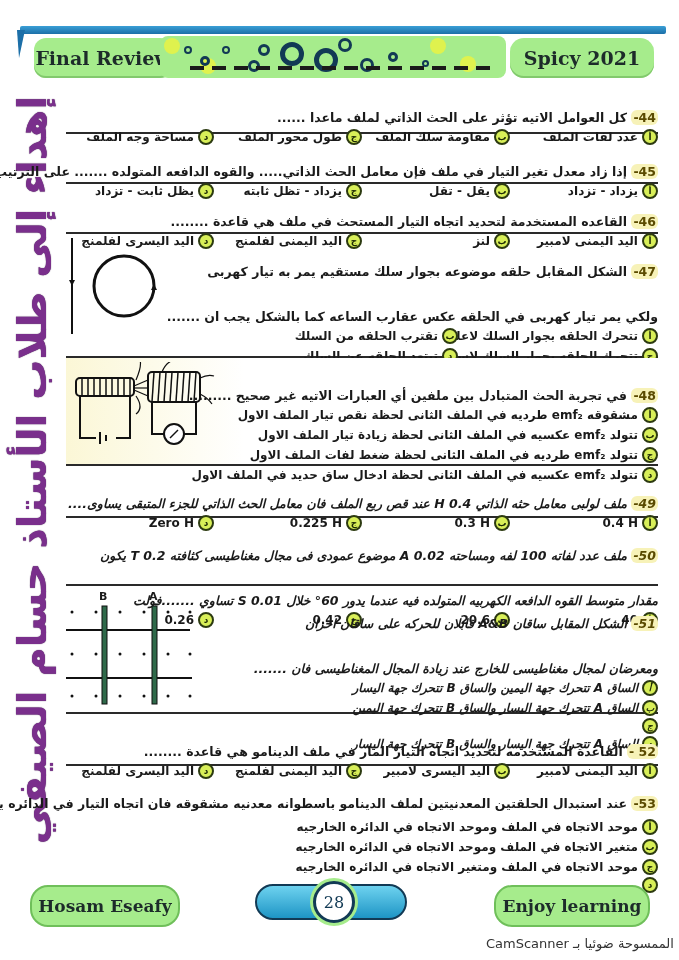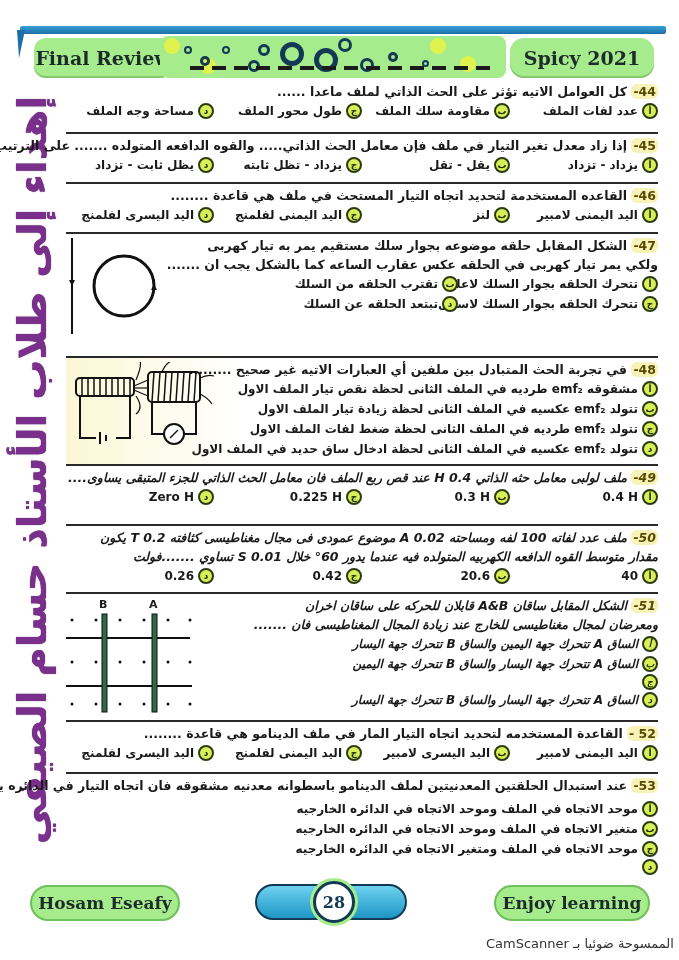--- a/index.html
+++ b/index.html
@@ -18,37 +18,37 @@
   .deco .ring { position: absolute; border-radius: 50%; border: 3px solid #123a55; }
   .deco-dash { position: absolute; left: 190px; top: 66px; width: 302px; height: 4px; background: repeating-linear-gradient(90deg, #1b1b1b 0 14px, transparent 14px 22px); }
 
   
   .side { position: absolute; left: 4px; top: 80px; width: 56px; height: 780px; }
   .side span { position: absolute; left: 50%; top: 50%; white-space: nowrap; transform: translate(-50%, -50%) rotate(-90deg); font-family: "DejaVu Sans", sans-serif; font-weight: bold; font-size: 40px; color: #7a2f8c; letter-spacing: 1px; direction: rtl; text-shadow: 0 0 1px #3a1845; }
 
   
   .content { position: absolute; left: 66px; top: 80px; width: 592px; direction: rtl; }
   .q { position: relative; border-bottom: 2px solid #2a2a2a; padding: 2px 0 4px 0; }
-  .qtext { font-size: 12.5px; font-weight: bold; line-height: 19px; white-space: nowrap; }
+  .qtext { font-size: 12.5px; font-weight: bold; line-height: 19px; white-space: nowrap; margin-top: 26px; }
   .qnum { background: #f7f2b8; border-radius: 6px; padding: 0 2px; color: #5a4a00; }
   .opts { display: flex; flex-wrap: wrap; }
   .opt { display: flex; align-items: center; gap: 4px; font-size: 12px; font-weight: bold; line-height: 20px; white-space: nowrap; }
   .badge { width: 16px; height: 16px; border-radius: 50%; background: #d8ef58; border: 2px solid #2c3a10; display: inline-flex; align-items: center; justify-content: center; font-size: 9px; font-weight: bold; color: #1d2a05; line-height: 1; flex: none; }
   .row4 .opt { width: 25%; }
   .col1 .opt { width: 100%; }
   .grid2 .opt { width: 50%; }
 
   .figure { position: absolute; direction: ltr; }
 
   
-  .foot-pill { position: absolute; top: 885px; height: 36px; background: #a6ec8c; border-radius: 18px; display: flex; align-items: center; justify-content: center; font-family: "DejaVu Serif", serif; font-weight: bold; font-size: 17px; color: #1d2b2a; border: 2px solid #6fbf5a; }
+  .foot-pill { position: absolute; top: 885px; height: 42px; background: #a6ec8c; border-radius: 18px; display: flex; align-items: center; justify-content: center; font-family: "DejaVu Serif", serif; font-weight: bold; font-size: 17px; color: #1d2b2a; border: 2px solid #6fbf5a; }
   .foot-left { left: 30px; width: 150px; }
   .foot-right { left: 494px; width: 156px; }
   .page-num { position: absolute; left: 255px; top: 884px; width: 152px; height: 36px; border-radius: 18px; background: linear-gradient(#6ed2ef, #1e95c5); border: 2px solid #123a55; }
-  .page-num .circle { position: absolute; left: 56px; top: -5px; width: 42px; height: 42px; border-radius: 50%; background: #ffffff; border: 3px solid #123a55; box-shadow: 0 0 0 3px #a6ec8c; display: flex; align-items: center; justify-content: center; font-family: "DejaVu Serif", serif; font-size: 16px; font-weight: bold; color: #123a55; }
+  .page-num .circle { position: absolute; left: 56px; top: -5px; width: 42px; height: 42px; border-radius: 50%; background: #ffffff; border: 3px solid #123a55; box-shadow: 0 0 0 3px #a6ec8c; display: flex; align-items: center; justify-content: center; font-family: "DejaVu Serif", serif; font-size: 16px; font-weight: normal; color: #123a55; }
   .scanner { position: absolute; left: 486px; top: 936px; font-size: 13px; color: #333; direction: rtl; white-space: nowrap; }
 </style>
 </head>
 <body>
 
 <div class="header">
   <div class="header-bar"></div>
   <div class="header-bar-tail"></div>
   <div class="pill left">Final Review</div>
   <div class="deco">
@@ -231,21 +231,21 @@
       <polyline points="50,76 64,76 64,34" fill="none" stroke="#111" stroke-width="2"></polyline>
       <line x1="34" y1="70" x2="34" y2="82" stroke="#111" stroke-width="2"></line>
       <line x1="40" y1="73" x2="40" y2="79" stroke="#111" stroke-width="2"></line>
       <polyline points="86,40 86,72 98,72" fill="none" stroke="#111" stroke-width="2"></polyline>
       <polyline points="118,72 130,72 130,40" fill="none" stroke="#111" stroke-width="2"></polyline>
       <circle cx="108" cy="72" r="10" fill="#fff" stroke="#111" stroke-width="2"></circle>
       <line x1="104" y1="76" x2="112" y2="68" stroke="#111" stroke-width="1.5"></line>
     </svg>
   </div>
 
-  <div class="q" style="height:60px">
+  <div class="q" style="height:52px">
     <div class="qtext" style="font-style:italic"><span class="qnum">49-</span> <span>ملف لولبى معامل حثه الذاتي 0.4 H عند قص ربع الملف فان معامل الحث الذاتي للجزء المتبقى يساوى....</span></div>
     <div class="opts row4">
       <div class="opt">
           <span class="badge">أ</span>
           <span style="direction:ltr">0.4 H</span>
         </div>
       <div class="opt">
           <span class="badge">ب</span>
           <span style="direction:ltr">0.3 H</span>
         </div>

